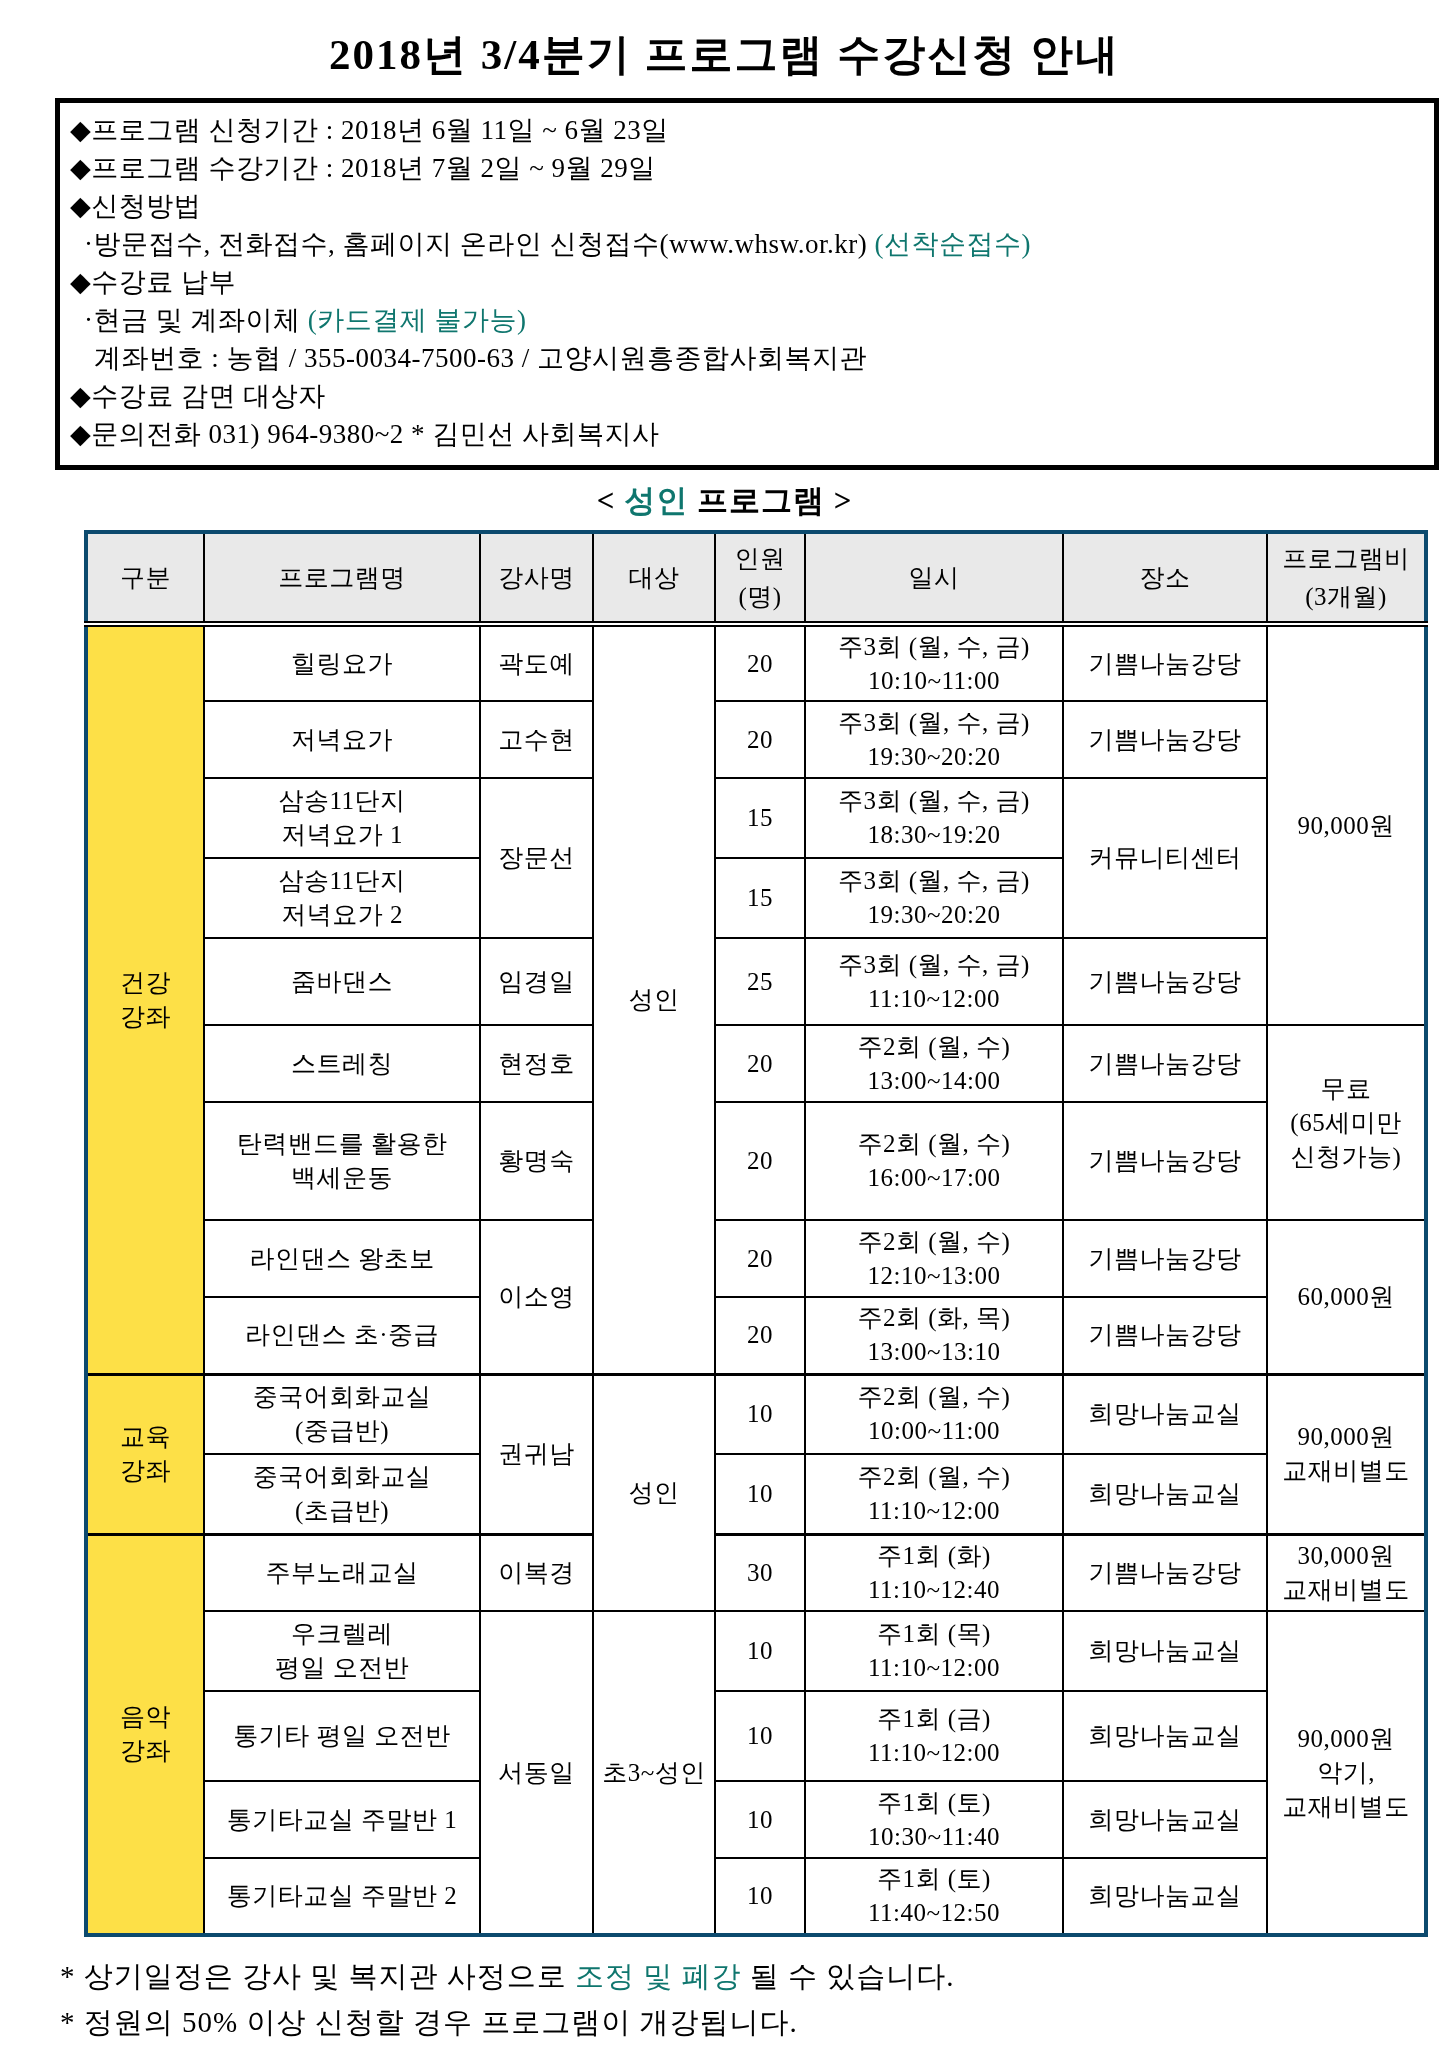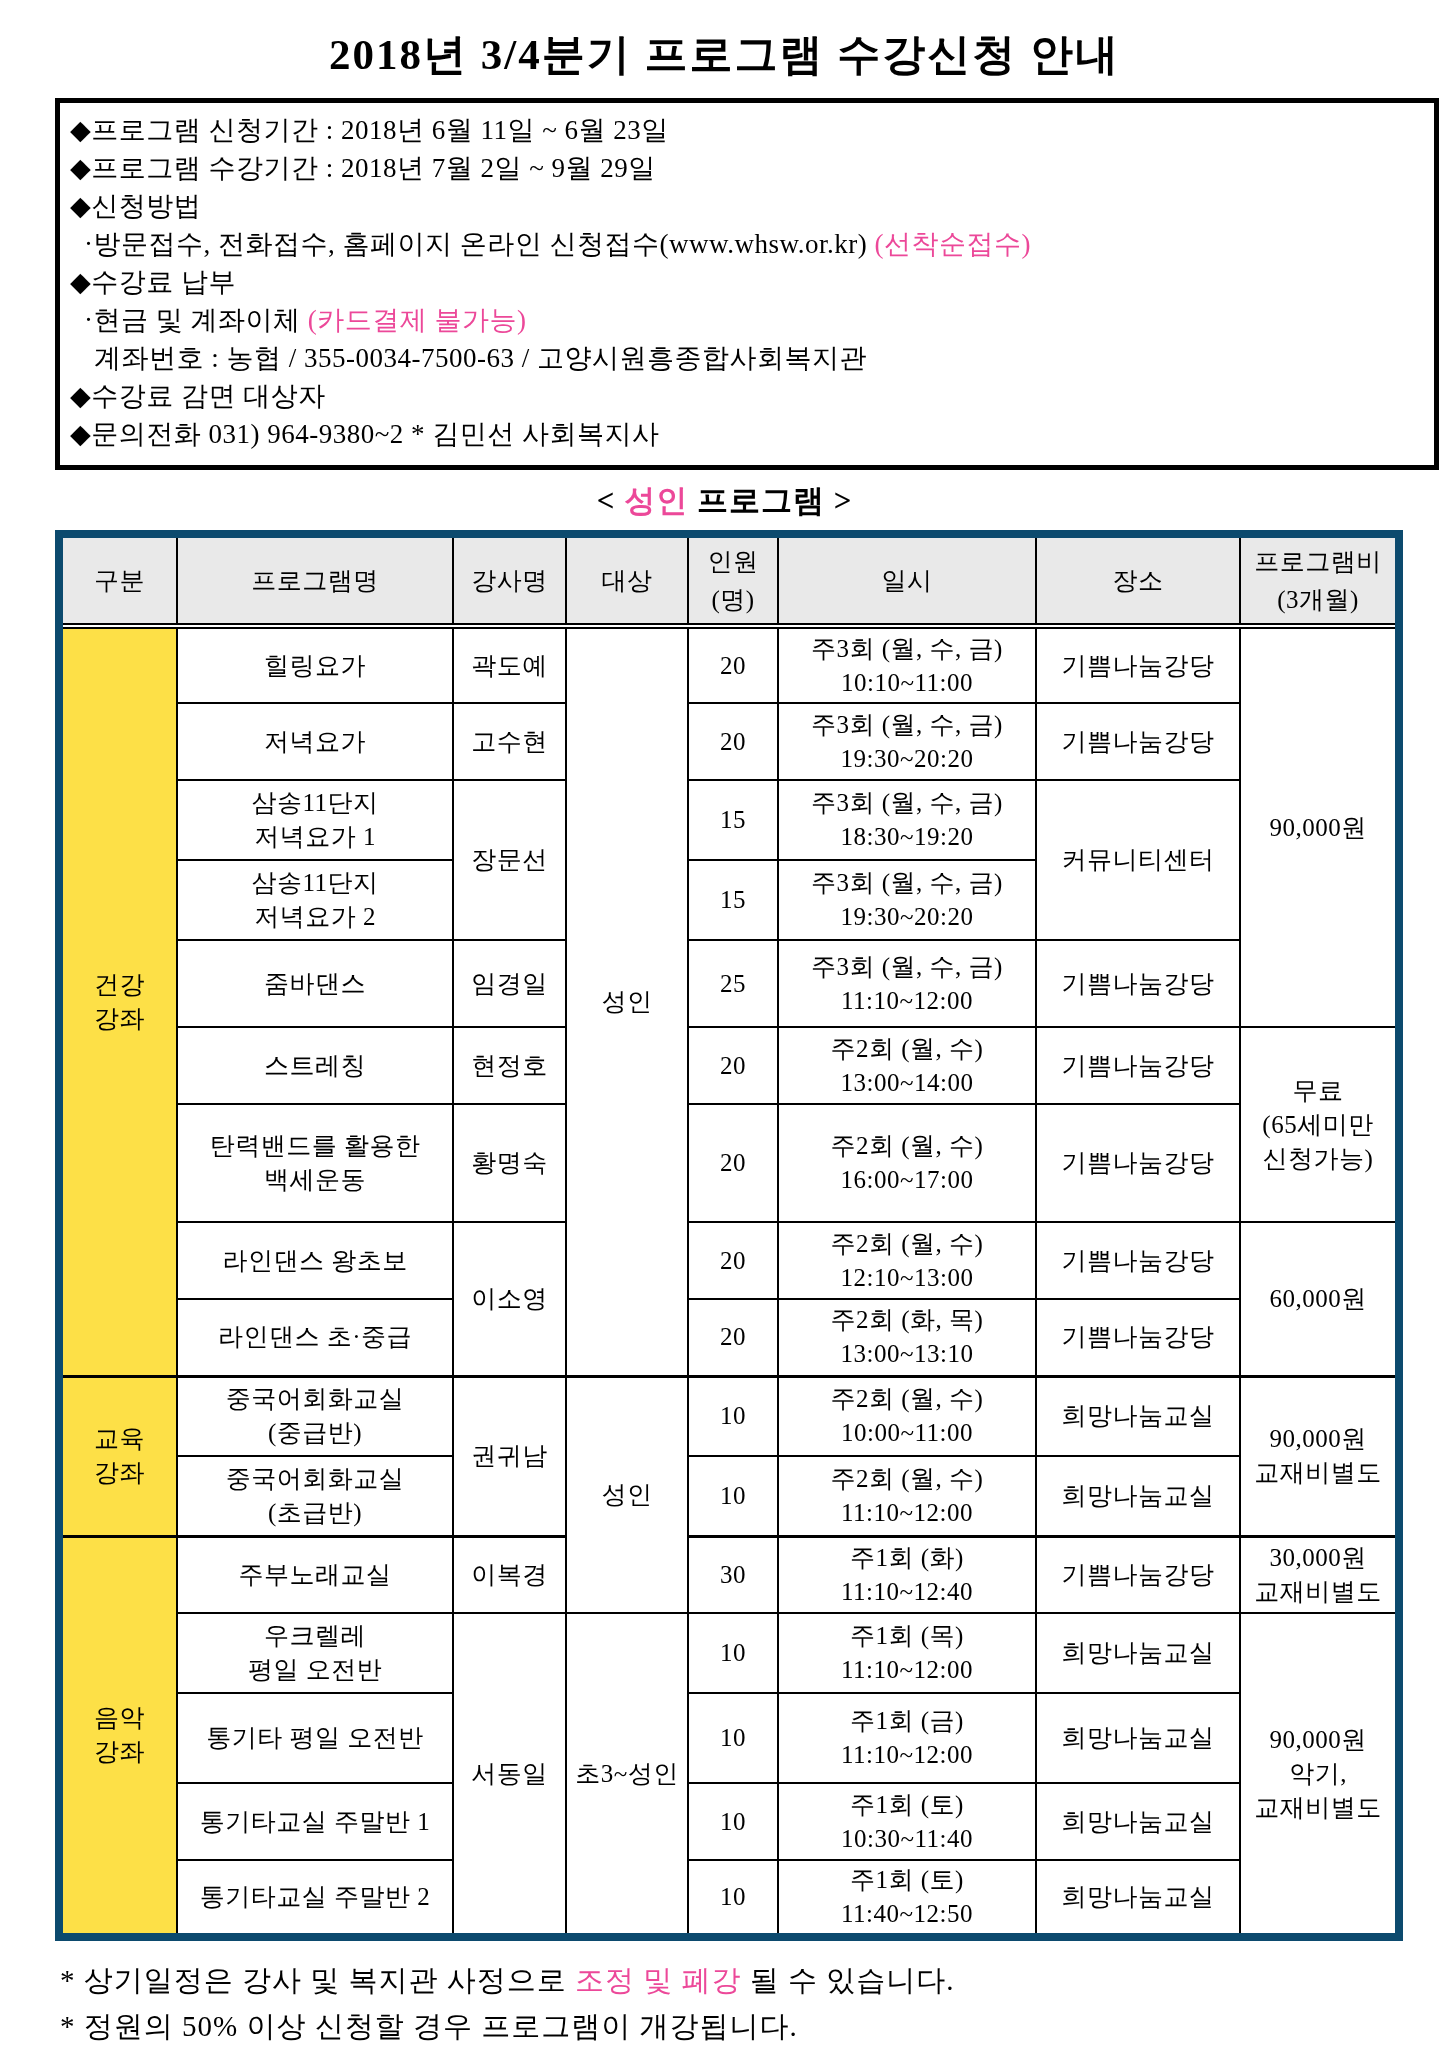--- a/index.html
+++ b/index.html
@@ -16,29 +16,29 @@
   .info-box {
     margin:14px 10px 0 55px;
     border:5px solid #000000;
     padding:8px 14px 12px 10px;
   }
   .info-line {
     font-size:27px; line-height:38px; white-space:nowrap; letter-spacing:0.5px;
   }
   .indent1 { padding-left:14px; }
   .indent2 { padding-left:24px; }
-  .red { color:#ec4899; }
+  .red { color:#0f766e; }
   .section-title {
     text-align:center; font-size:31px; font-weight:bold;
     margin:10px 0 8px 0; letter-spacing:1px;
   }
   table.program-table {
     border-collapse:collapse; table-layout:fixed;
-    margin-left:55px; width:1340px;
-    border:8px solid #0c4a6e;
+    margin-left:84px; width:1340px;
+    border:4px solid #0c4a6e;
     padding-left:32px;
   }
   .program-table th, .program-table td {
     border:2px solid #000;
     text-align:center; vertical-align:middle;
     font-size:25px; line-height:34px;
     white-space:pre-line; letter-spacing:0.5px;
     padding:2px 2px; overflow:hidden;
   }
   .program-table thead th {

